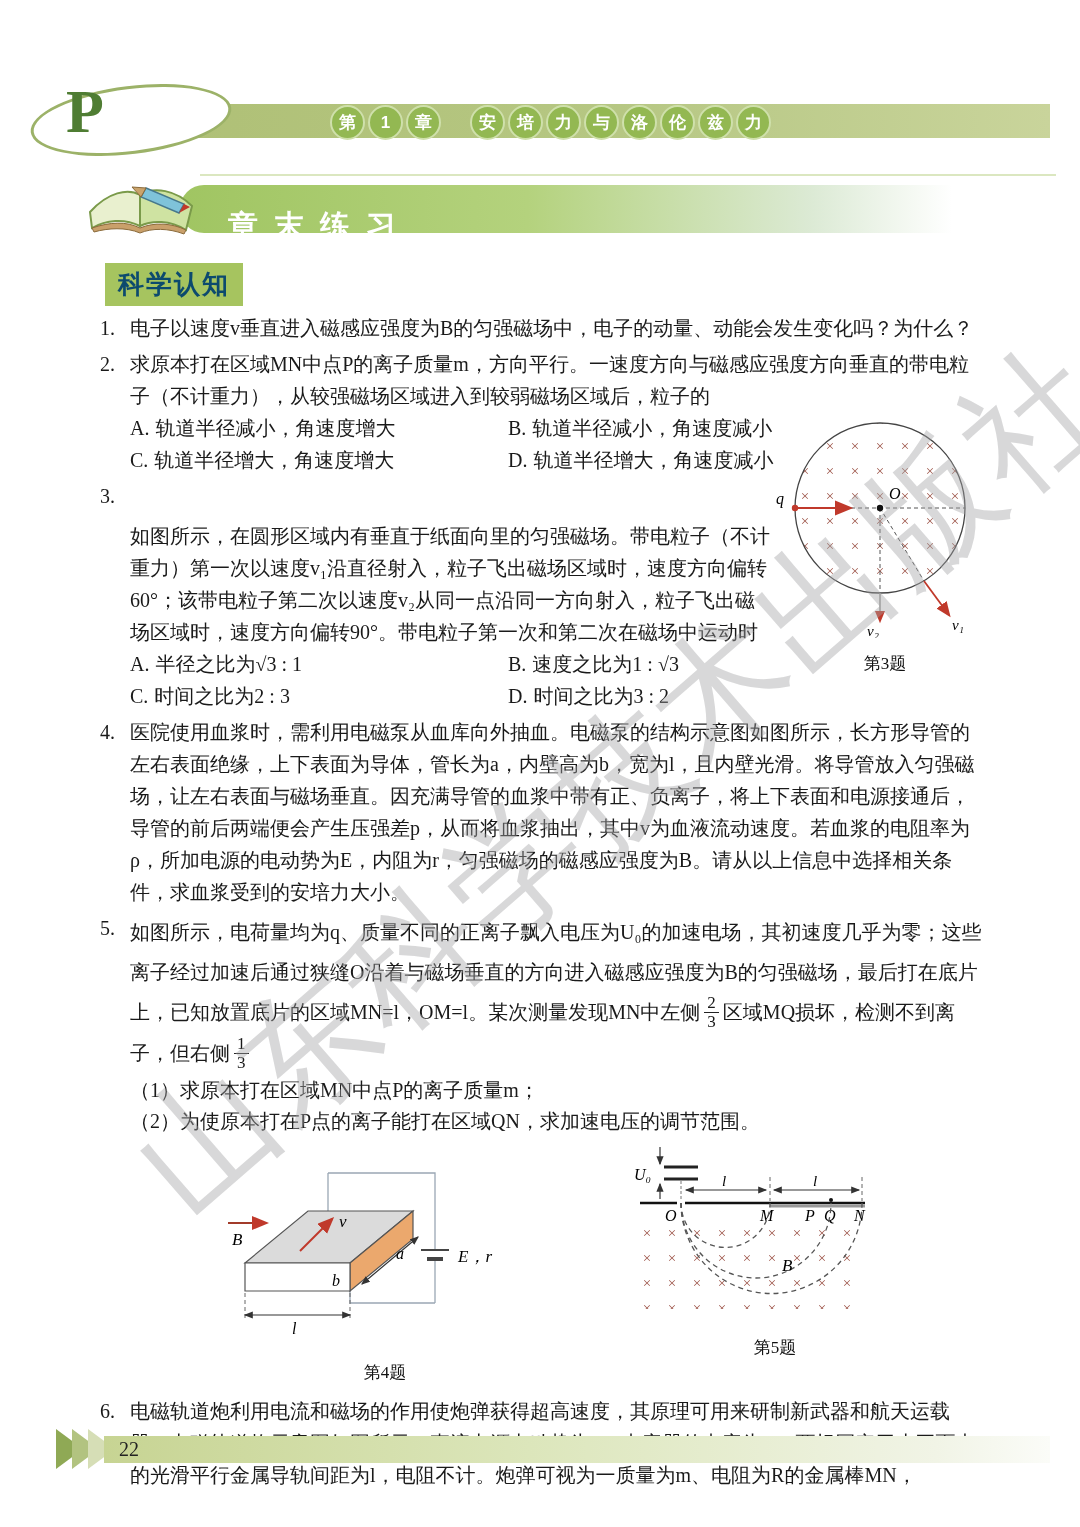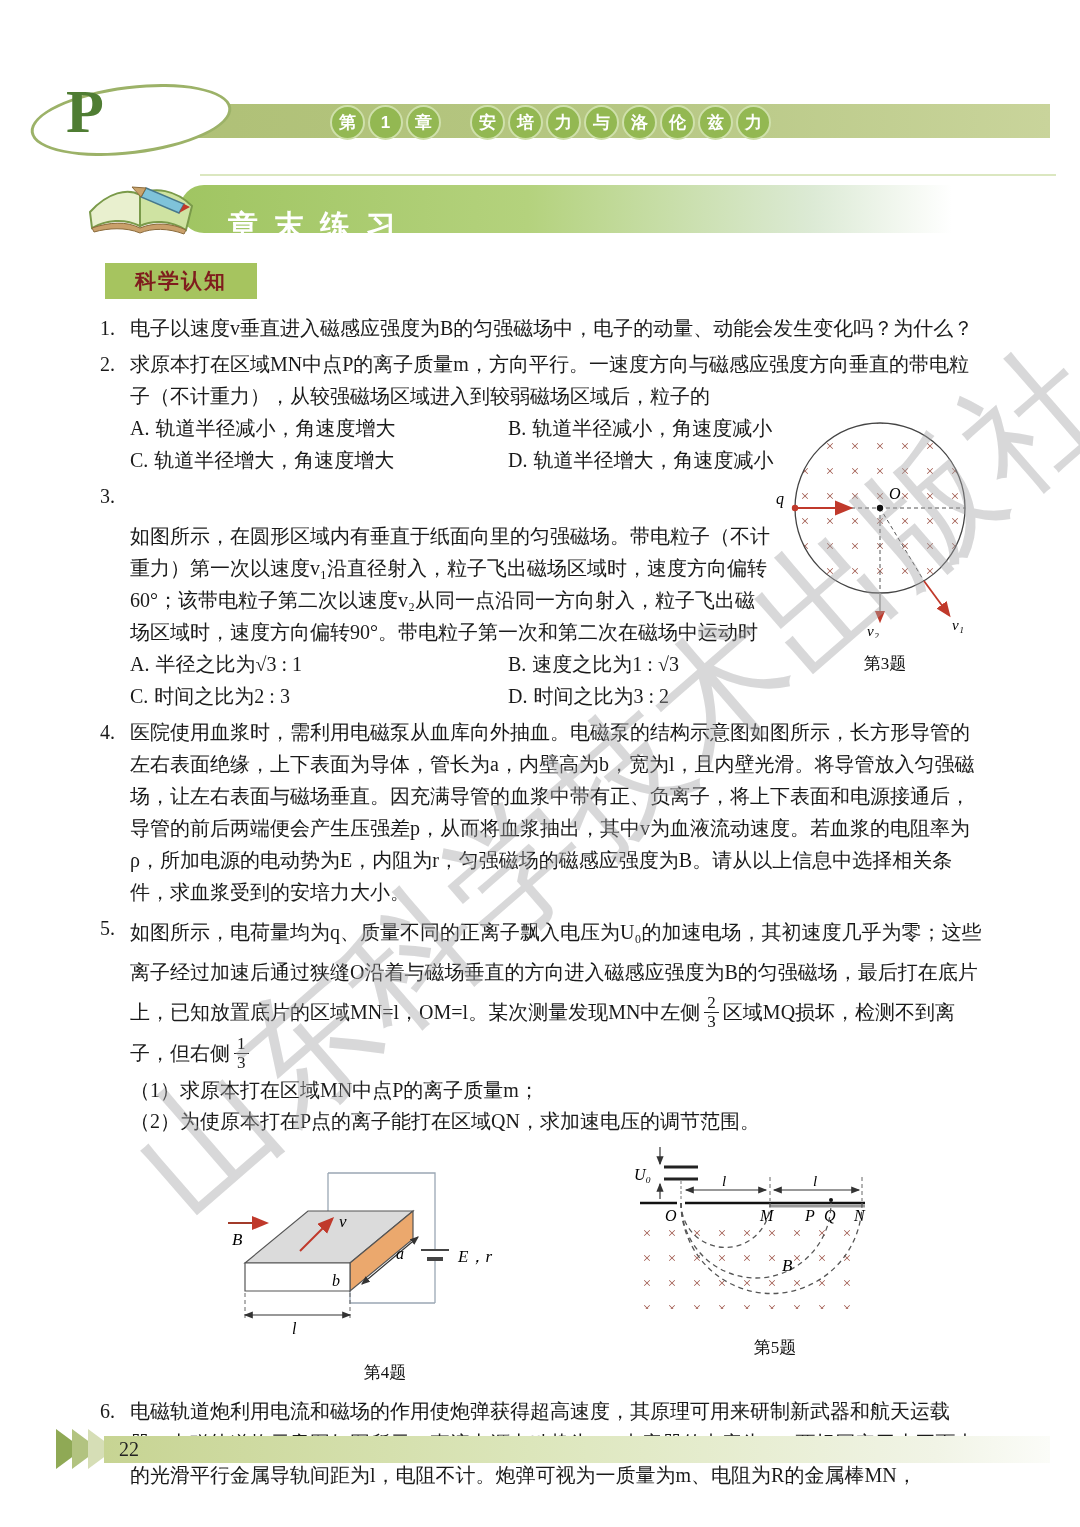--- a/index.html
+++ b/index.html
@@ -26,23 +26,23 @@
   
   .banner-line{position:absolute;left:200px;top:174px;width:856px;height:2px;background:#dbe7c0;}
   .banner-bar{position:absolute;left:180px;top:185px;width:772px;height:48px;
     border-radius:26px 0 0 26px;
     background:linear-gradient(90deg,#a0c562,#b4d27d 45%,#dcead5 82%,rgba(255,255,255,0));}
   .banner-title{position:absolute;left:228px;top:206px;font-size:30px;font-weight:bold;
     color:#fff;letter-spacing:16px;font-family:"Liberation Sans","DejaVu Sans",sans-serif;}
   .book-icon{position:absolute;left:80px;top:170px;}
 
   
-  .badge{position:absolute;left:105px;top:263px;background:#a6c45f;color:#7f1d1d;
+  .badge{position:absolute;left:105px;top:263px;background:#a6c45f;color:#0c4a6e;
     font-family:"Liberation Sans","DejaVu Sans",sans-serif;font-weight:bold;
-    font-size:21px;padding:4px 30px;letter-spacing:2px;}
+    font-size:26px;padding:4px 13px;letter-spacing:2px;}
 
   
   .questions{position:absolute;left:100px;top:312px;width:885px;font-size:20px;line-height:32px;}
   .q{display:flex;margin-bottom:4px;}
   .qnum{width:30px;flex:none;}
   .qbody{flex:1;}
   .qbody.q3w{max-width:640px;margin-top:40px;}
   .opts{display:grid;grid-template-columns:370px 1fr;column-gap:8px;}
   .opt-label{margin-right:6px;}
   .tall{line-height:40px;}

